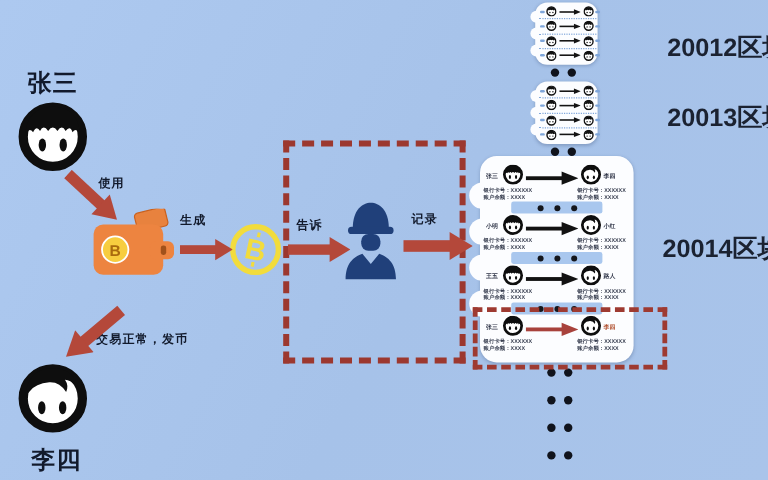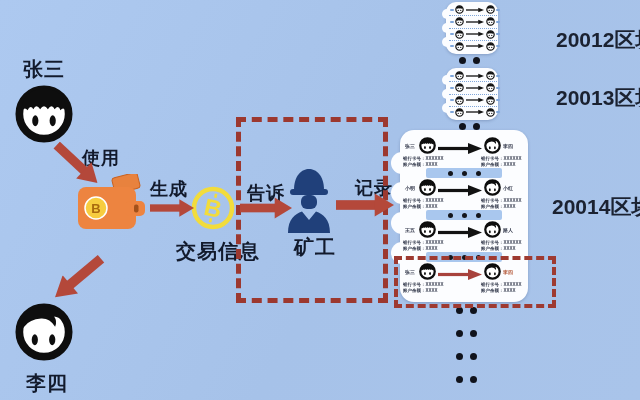--- a/index.html
+++ b/index.html
@@ -3,21 +3,21 @@
 <meta charset="utf-8">
 <style>
   html,body{margin:0;padding:0;background:#8fa9cf;}
   .stage{
     position:relative;width:640px;height:400px;overflow:hidden;
     background:linear-gradient(118deg,#adc9f0 0%,#a6c2e9 55%,#a9c4ea 100%);
     font-family:"Liberation Sans","DejaVu Sans",sans-serif;
   }
   .lbl{position:absolute;font-weight:bold;color:#121a2c;white-space:nowrap;}
   .lbl.big{font-size:20px;letter-spacing:1px;}
-  .lbl.mid{font-size:18px;letter-spacing:1px;}
+  .lbl.mid{font-size:10px;letter-spacing:1px;}
   .lbl.blk{font-size:21px;color:#1b2231;}
   .arrow{position:absolute;color:#b4483a;z-index:6;}
   .avatar{position:absolute;z-index:3;}
   .dashedbox{position:absolute;border:5px dashed #9c382f;z-index:4;background:transparent;}
   .cloud{position:absolute;background:#fcfdff;border-radius:10px;z-index:2;
          box-shadow:0 1px 3px rgba(50,70,110,.30);}
   .bump{position:absolute;background:#fcfdff;border-radius:50%;}
   
   .mini-rows{position:absolute;inset:2px 1px 2px 3px;display:flex;flex-direction:column;}
   .mini-row{flex:1;display:flex;align-items:center;gap:1px;padding:0 1px;
@@ -115,44 +115,43 @@
   <div class="lbl mid" style="left:150px;top:177px">生成</div>
 
   <svg class="avatar" style="left:190px;top:185px" width="46" height="46" viewBox="0 0 46 46">
     <circle cx="23" cy="23" r="19" fill="none" stroke="#f2dc3c" stroke-width="4.5"></circle>
     <g transform="rotate(12 23 23)">
       <rect x="21.8" y="8.5" width="2.6" height="4" fill="#f2dc3c"></rect>
       <rect x="21.8" y="33.5" width="2.6" height="4" fill="#f2dc3c"></rect>
       <text x="23" y="31.5" text-anchor="middle" font-size="24" font-weight="bold" fill="#f2dc3c">B</text>
     </g>
   </svg>
-  <div class="lbl big" style="left:176px;top:238px">交易信息</div>
 
   <svg class="arrow" style="left:240px;top:197px" width="52" height="22">
       <use href="#sym-red-arrow"></use>
     </svg>
   <div class="lbl mid" style="left:247px;top:181px">告诉</div>
 
   <div class="dashedbox" style="left:236px;top:117px;width:142px;height:176px"></div>
   <svg class="avatar" style="left:286px;top:163px" width="46" height="70" viewBox="0 0 46 70">
     <path d="M8 27 C8 12 16 6 23 6 C30 6 38 12 38 27 Z" fill="#20407a"></path>
     <rect x="4" y="26" width="38" height="6" rx="3" fill="#20407a"></rect>
     <rect x="15" y="32" width="16" height="14" rx="6" fill="#20407a"></rect>
     <path d="M2 70 C2 56 9 51 16 48.5 L23 57 L30 48.5 C37 51 44 56 44 70 Z" fill="#20407a"></path>
   </svg>
-  <div class="lbl big" style="left:294px;top:234px">矿工</div>
 
   <svg class="arrow" style="left:336px;top:193px" width="58" height="24">
       <use href="#sym-red-arrow"></use>
     </svg>
-  <div class="lbl mid" style="left:355px;top:176px">记录</div>
+  <div class="lbl mid" style="left:343px;top:176px">记录</div>
 
   <svg class="arrow" style="left:46px;top:266px;transform:rotate(140deg)" width="64" height="24">
       <use href="#sym-red-arrow"></use>
     </svg>
+  <div class="lbl mid" style="left:80px;top:276px">交易正常，发币</div>
 
   <div class="lbl big" style="left:26px;top:370px">李四</div>
   <svg class="avatar" style="left:15px;top:303px" width="58" height="58">
       <use href="#sym-avatar-swept"></use>
     </svg>
 
   <div class="cloud" style="left:446px;top:2px;width:52px;height:52px">
     <i class="bump" style="left:-4px;top:7px;width:10px;height:10px"></i>
     <i class="bump" style="left:-4px;top:21px;width:10px;height:10px"></i>
     <i class="bump" style="left:-4px;top:35px;width:10px;height:10px"></i>

